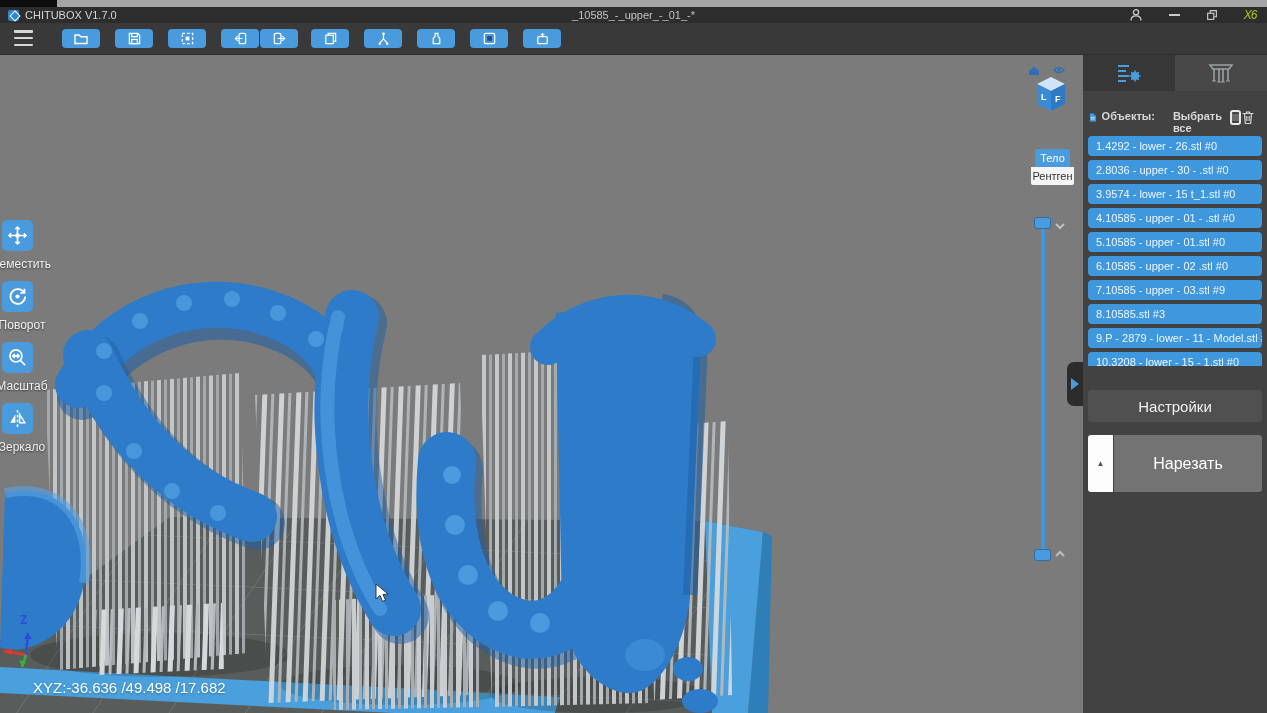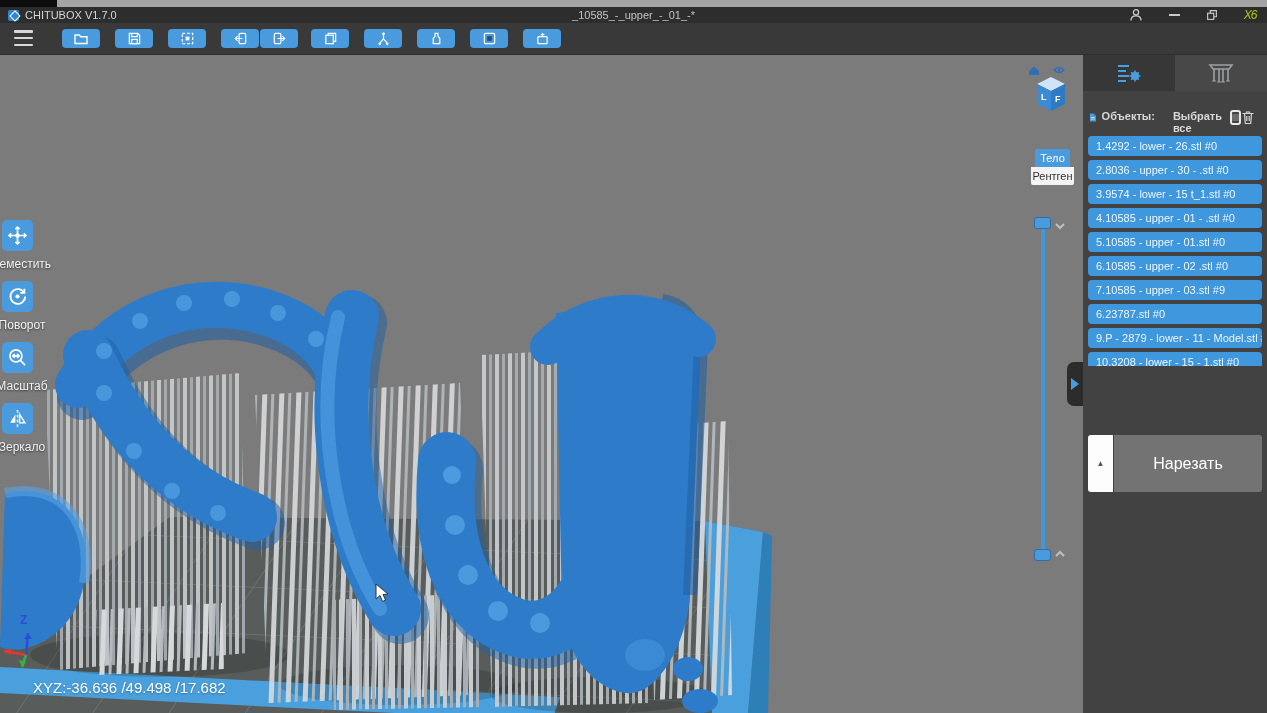--- a/index.html
+++ b/index.html
@@ -415,23 +415,24 @@
   </div>
 
   <div class="object-list">
     <div class="obj-item">1.4292 - lower - 26.stl #0</div>
     <div class="obj-item">2.8036 - upper - 30 - .stl #0</div>
     <div class="obj-item">3.9574 - lower - 15 t_1.stl #0</div>
     <div class="obj-item">4.10585 - upper - 01 - .stl #0</div>
     <div class="obj-item">5.10585 - upper - 01.stl #0</div>
     <div class="obj-item">6.10585 - upper - 02 .stl #0</div>
     <div class="obj-item">7.10585 - upper - 03.stl #9</div>
-    <div class="obj-item">6.23787.stl #0</div>
+    <div class="obj-item">8.10585.stl #3</div>
     <div class="obj-item">9.P - 2879 - lower - 11 - Model.stl #0</div>
     <div class="obj-item">10.3208 - lower - 15 - 1.stl #0</div>
   </div>
 
+  <div class="settings-btn">Настройки</div>
 
   <div class="slice-row">
     <div class="slice-menu">▲</div>
     <div class="slice-btn">Нарезать</div>
   </div>
 </div>
 
 </body></html>

